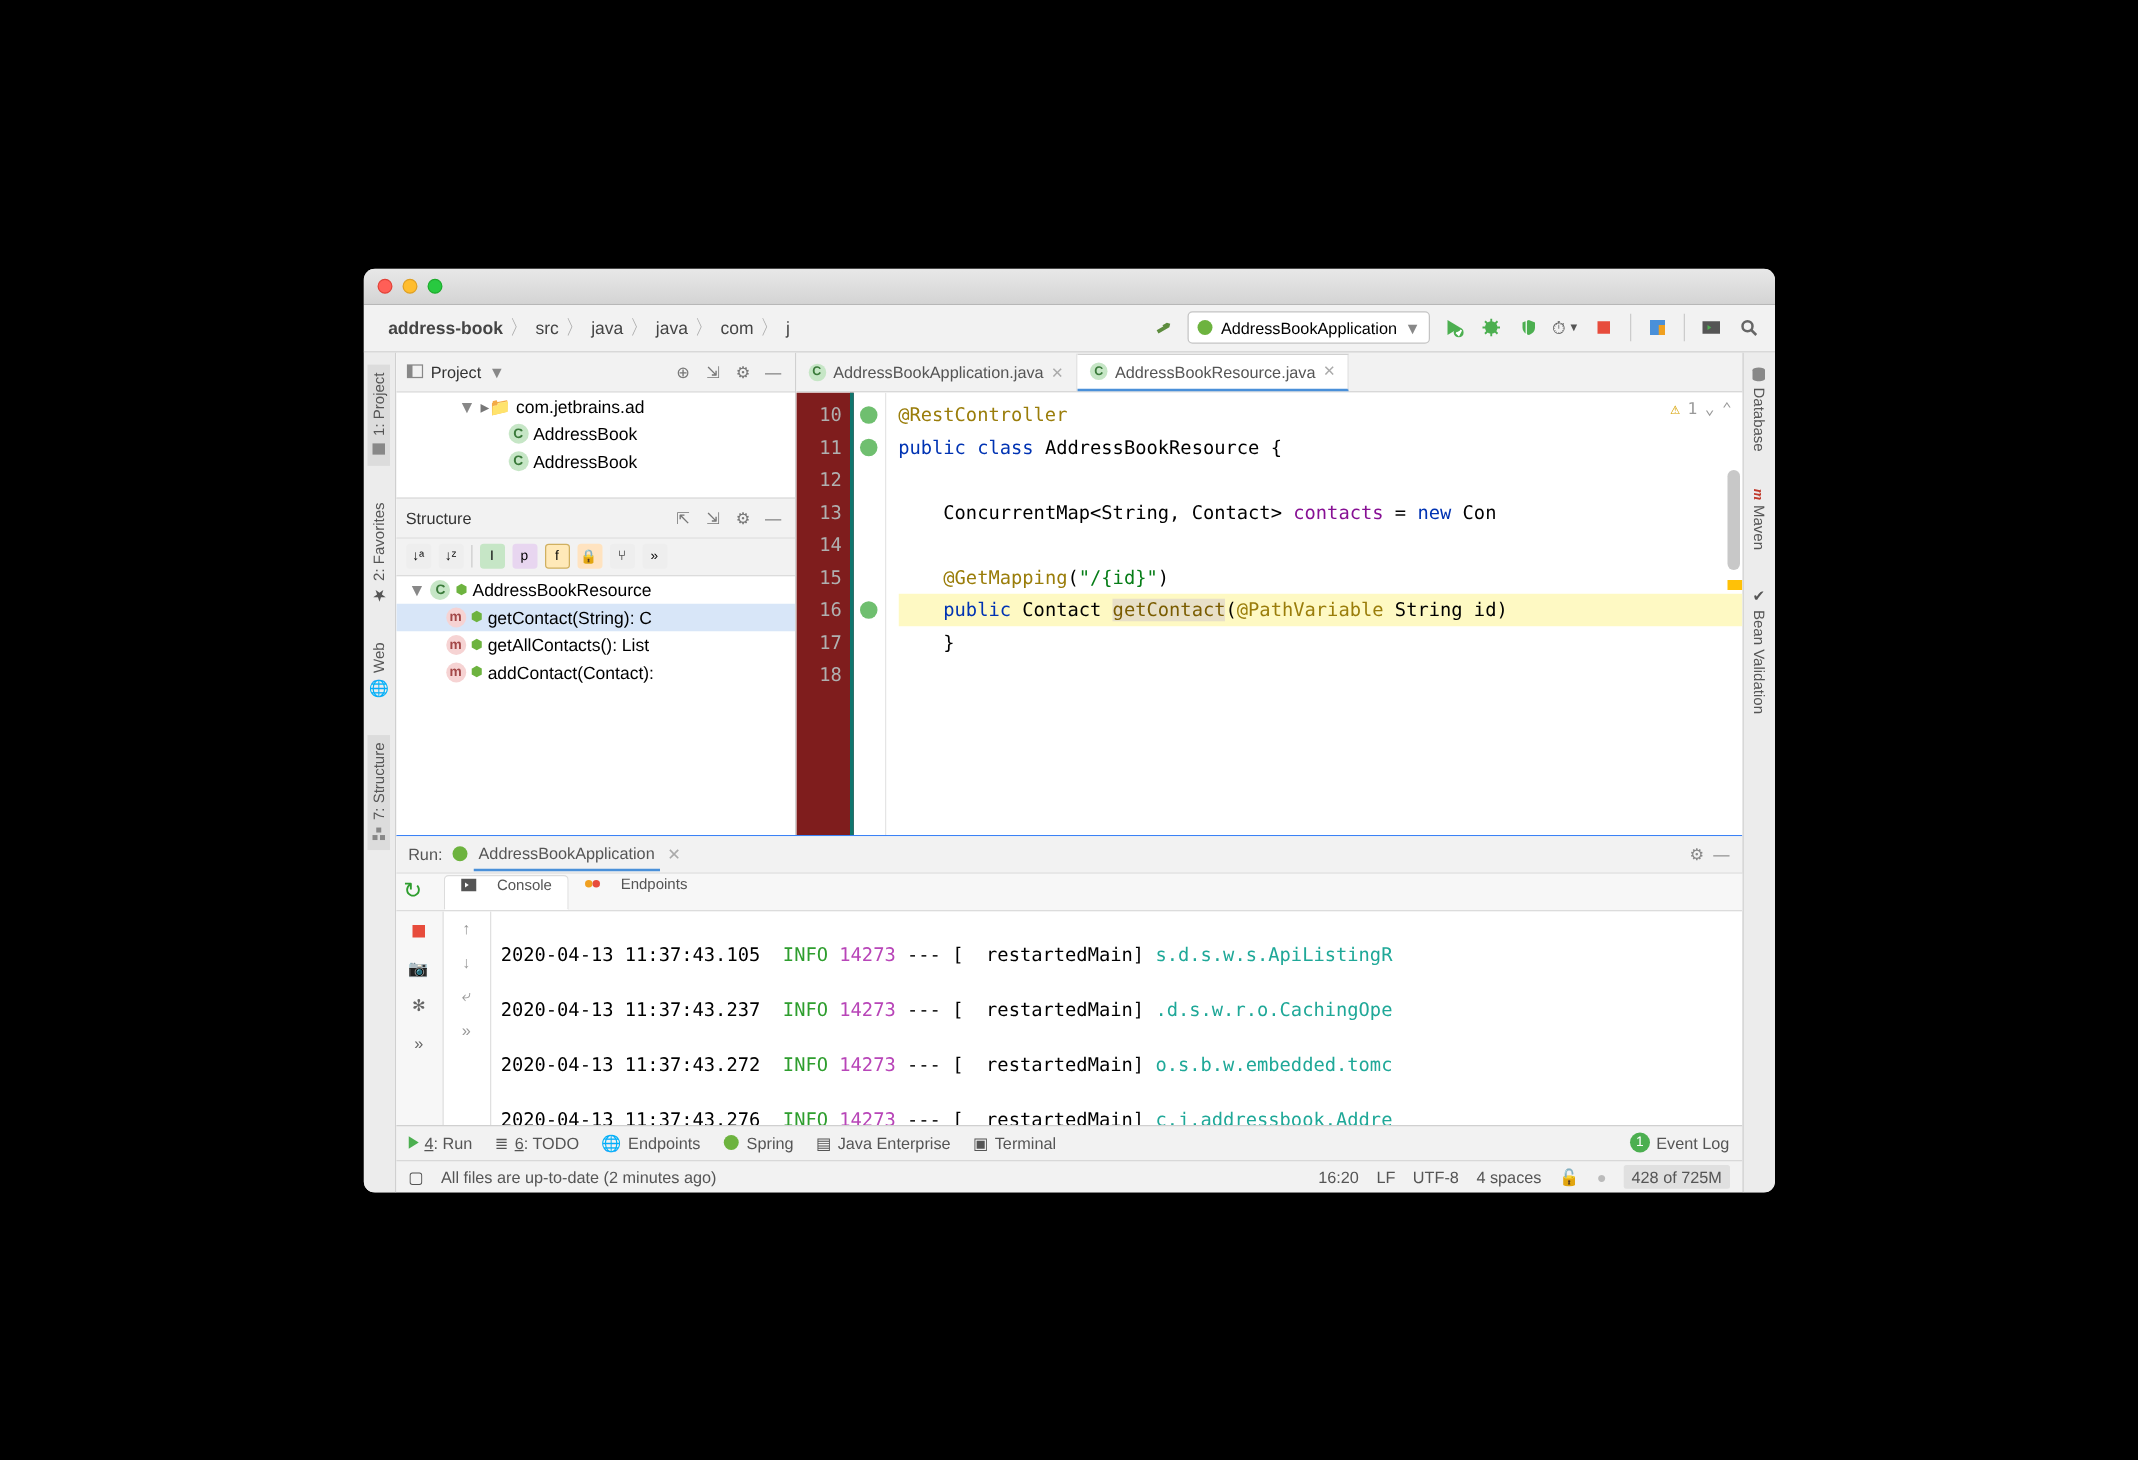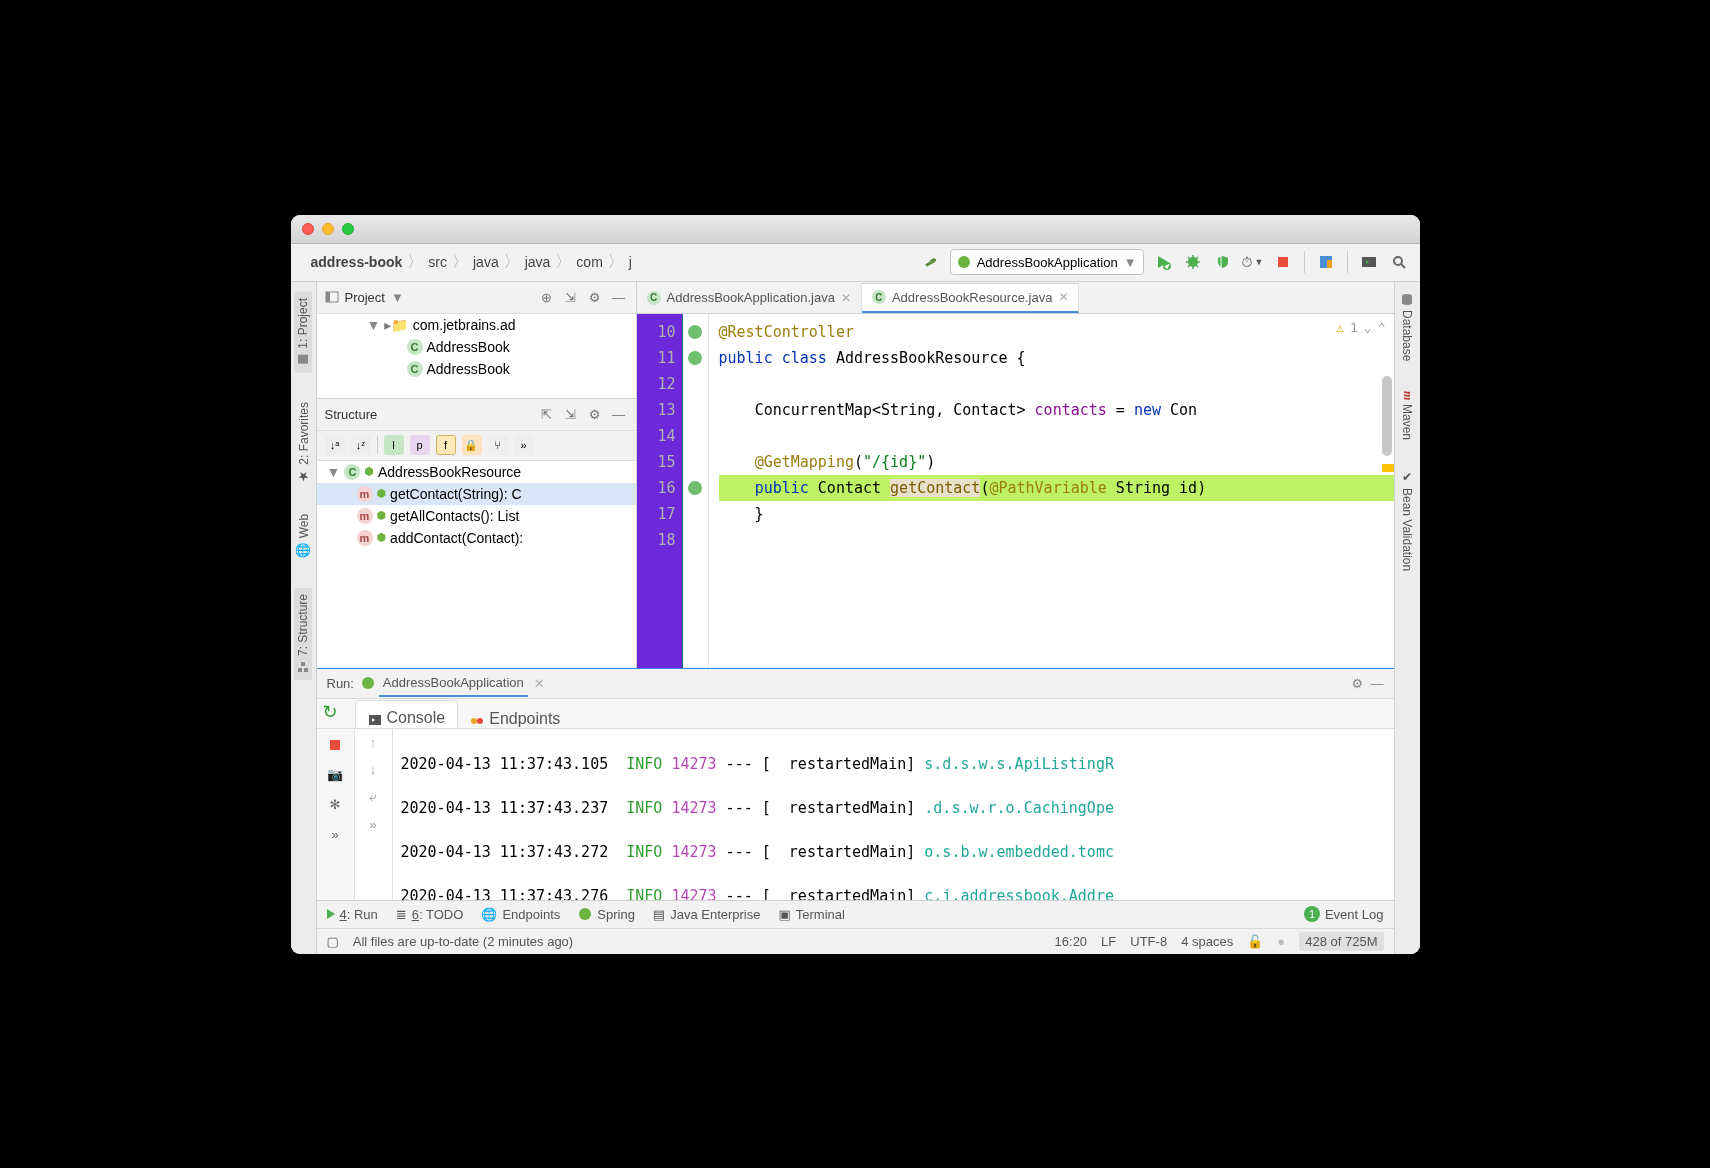--- a/index.html
+++ b/index.html
@@ -111,40 +111,40 @@
 .editarea { flex:1; display:flex; flex-direction:column; overflow:hidden;}
 .tabs { height:32px; background:#f2f2f2; border-bottom:1px solid #d0d0d0; display:flex; align-items:flex-end;}
 .tab {
   height:30px; padding:0 10px; display:flex; align-items:center; gap:6px;
   font-size:13px; color:#555; border-right:1px solid #e0e0e0;
 }
 .tab.active { background:#fff; border-bottom:2px solid #4a90d9; border-top:1px solid #d0d0d0;}
 .tab .x{ color:#aaa; font-size:12px;}
 
 .editor { flex:1; display:flex; font-family:"Menlo","Consolas",monospace; font-size:15px; background:#fff; overflow:hidden; position:relative;}
-.gutter { width:46px; background:#6d28d9; color:#b0b0b0; text-align:right; padding:5px 6px 5px 0; border-right:1px solid #0f766e;}
+.gutter { width:46px; background:#7f1d1d; color:#b0b0b0; text-align:right; padding:5px 6px 5px 0; border-right:3px solid #0f766e;}
 .gutter div{height:26px;line-height:26px;}
 .gutter2 { width:26px; border-right:1px solid #e5e5e5; display:flex;flex-direction:column;padding-top:5px;}
 .gutter2 div{height:26px;display:flex;align-items:center;justify-content:center;}
 .leaf{ width:14px;height:14px;border-radius:50%;background:#6fbf6f;}
 .code { flex:1; padding:5px 0 5px 10px; position:relative;}
 .codeline{ height:26px; line-height:26px; white-space:pre;}
-.codeline.hl{ background:#bef264;}
+.codeline.hl{ background:#fef9c3;}
 .kw{color:#0033b3;} .ann{color:#9a7d0a;} .str{color:#067d17;} .mtd{color:#7a5c00;} .fld{color:#871094;}
 .inspect { position:absolute; top:6px; right:8px; display:flex; align-items:center; gap:6px; color:#999; font-size:13px;}
 .warn-tri{ color:#d6a100;}
 .scrollthumb{position:absolute;right:2px;top:62px;width:10px;height:80px;background:#c8c8c8;border-radius:5px;}
 .markbar{position:absolute;right:0;top:150px;width:12px;height:8px;background:#ffc107;}
 
 
 .runpanel { height:232px; border-top:1px solid #3b82f6; background:#fff; display:flex; flex-direction:column;}
 .run-hdr{ height:30px; background:#f2f2f2; border-bottom:1px solid #dcdcdc; display:flex; align-items:center; padding:0 10px; font-size:13px; color:#555;}
 .run-hdr .spacer{flex:1;}
 .run-tabs{height:30px;display:flex;align-items:flex-end;padding-left:38px;border-bottom:1px solid #dcdcdc;background:#f7f7f7; position:relative;}
-.run-tab{height:28px;padding:0 12px;display:flex;align-items:flex-end;gap:5px;font-size:16px;color:#555;}
+.run-tab{height:28px;padding:0 12px;display:flex;align-items:flex-start;gap:16px;font-size:12px;color:#555;}
 .run-tab.active{background:#fff;border:1px solid #dcdcdc;border-bottom-color:#fff;border-radius:4px 4px 0 0;}
 .run-body{flex:1;display:flex;overflow:hidden;}
 .run-left{width:38px;background:#f7f7f7;border-right:1px solid #e0e0e0;display:flex;flex-direction:column;align-items:center;padding-top:6px;gap:10px;}
 .run-left .ri{width:20px;height:20px;display:flex;align-items:center;justify-content:center;color:#666;}
 .run-left2{width:38px;border-right:1px solid #e0e0e0;display:flex;flex-direction:column;align-items:center;padding-top:6px;gap:12px;color:#999;}
 .console{flex:1;font-family:"Menlo",monospace;font-size:15px;padding:4px 8px;overflow:hidden;white-space:pre;}
 .logline{line-height:26px;}
 .info{color:#2e9e2e;} .pid{color:#b845b8;} .logger{color:#1fa898;}
 .run-rerun{position:absolute;left:6px;top:2px;color:#2e9e2e;font-size:18px;}
 

